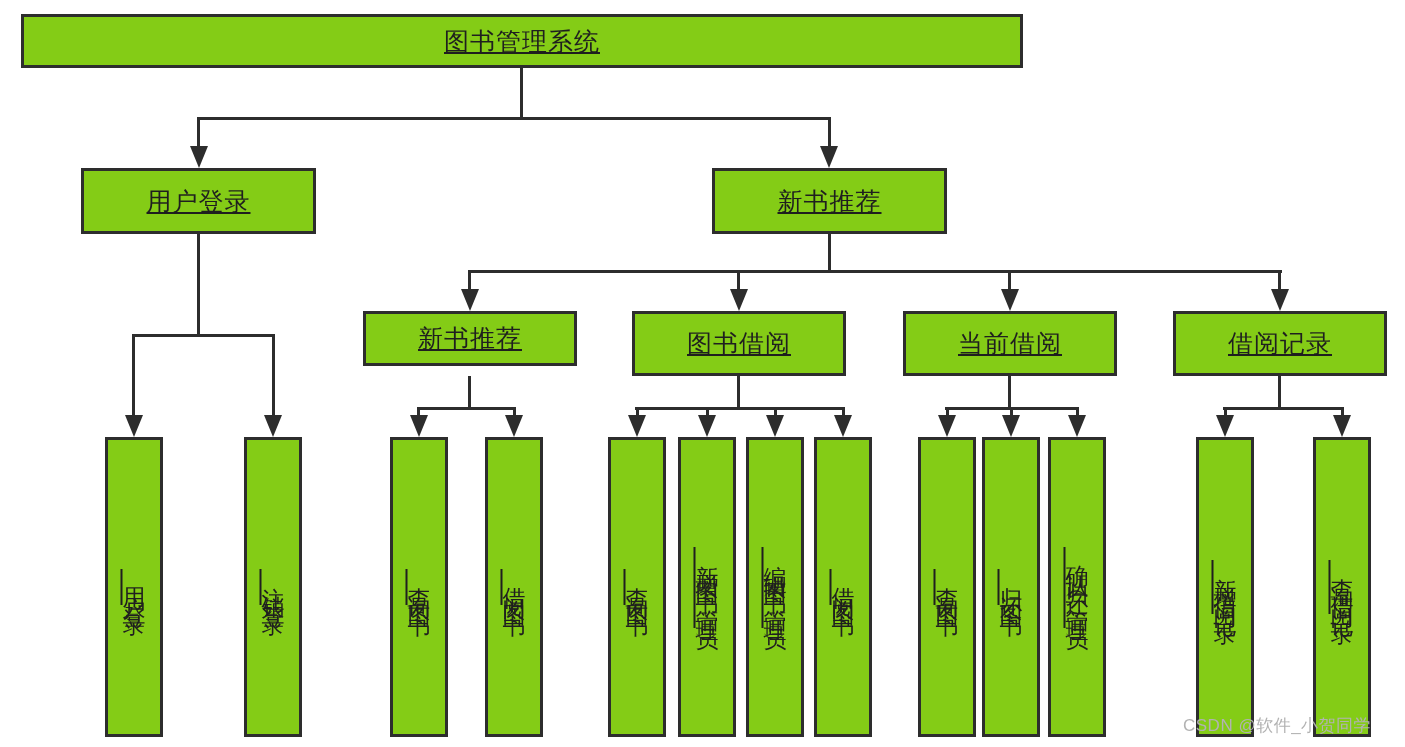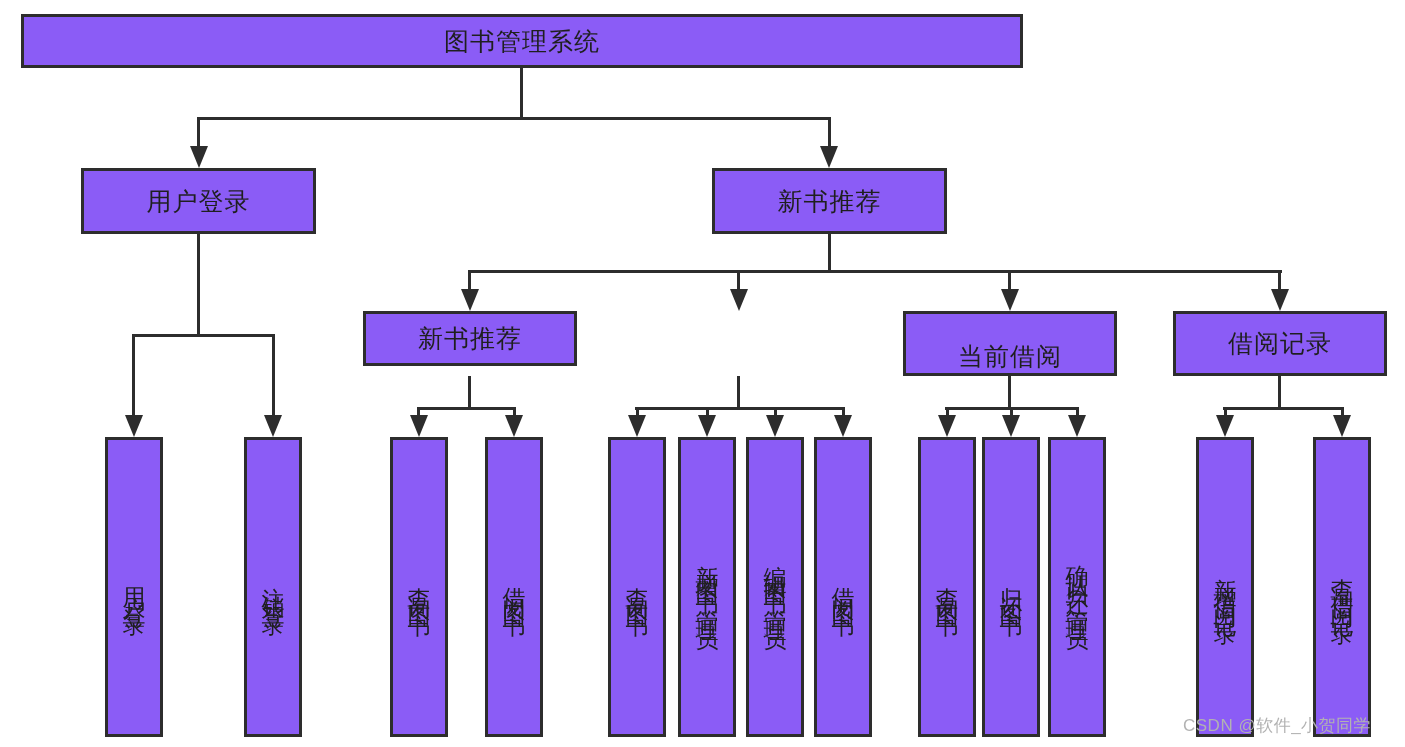--- a/index.html
+++ b/index.html
@@ -10,26 +10,27 @@
   .canvas{
     position:relative;
     width:1405px;height:747px;
     background:var(--background,#fff);
     overflow:hidden;
   }
   .node{
     position:absolute;
     box-sizing:border-box;
     border:3px solid var(--line,#2d2d2d);
-    background:#8b5cf6;
+    background:#84cc16;
     display:flex;align-items:center;justify-content:center;
     color:var(--text,#1f1f1f);
     font-size:25px;
     letter-spacing:1px;
     white-space:nowrap;
+    text-decoration:underline;
   }
   .leaf{font-size:23px;letter-spacing:0;}
   .vtext{
     writing-mode:vertical-lr;
     text-orientation:mixed;
     line-height:1;
     letter-spacing:9px;
     white-space:nowrap;
   }
   .ln{position:absolute;background:var(--line,#2d2d2d);}
@@ -87,21 +88,24 @@
   <div class="ln v" style="left:737px;top:270px;height:22px;"></div>
   <div class="arr" style="left:730px;top:289px;"></div>
   <div class="ln v" style="left:1008px;top:270px;height:22px;"></div>
   <div class="arr" style="left:1001px;top:289px;"></div>
   <div class="ln v" style="left:1278px;top:270px;height:22px;"></div>
   <div class="arr" style="left:1271px;top:289px;"></div>
 
   <div class="node" style="left:363px;top:311px;width:214px;height:55px;">
     <span>新书推荐</span>
   </div>
-  <div class="node" style="left:903px;top:311px;width:214px;height:65px;align-items:flex-end;">
+  <div class="node" style="left:632px;top:311px;width:214px;height:65px;">
+    <span>图书借阅</span>
+  </div>
+  <div class="node" style="left:903px;top:311px;width:214px;height:65px;">
     <span>当前借阅</span>
   </div>
   <div class="node" style="left:1173px;top:311px;width:214px;height:65px;">
     <span>借阅记录</span>
   </div>
 
   <div class="ln v" style="left:468px;top:376px;height:34px;"></div>
   <div class="ln h" style="left:417px;top:407px;width:99px;"></div>
   <div class="ln v" style="left:417px;top:407px;height:10px;"></div>
   <div class="arr" style="left:410px;top:415px;"></div>

